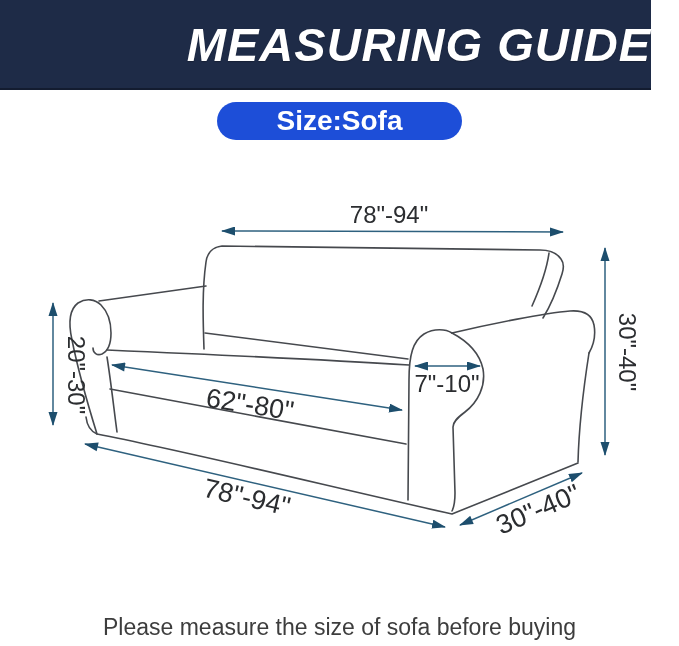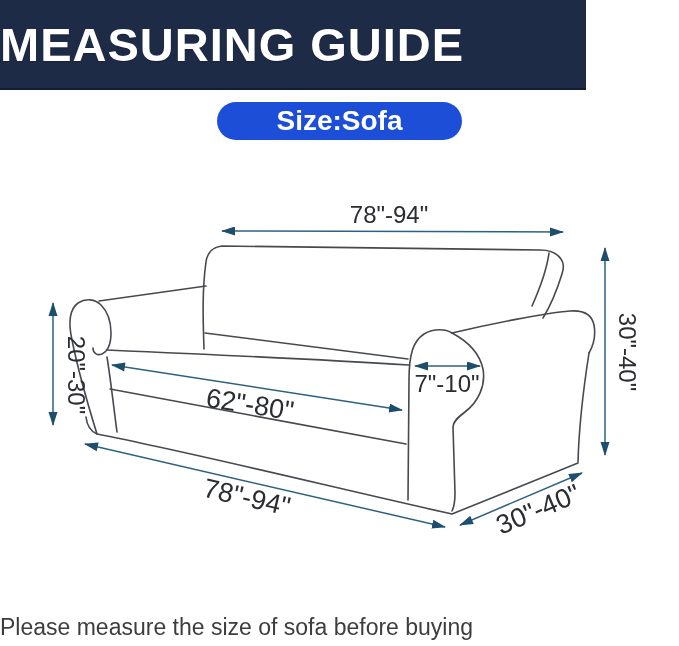--- a/index.html
+++ b/index.html
@@ -1,36 +1,36 @@
 <!DOCTYPE html>
 <html><head>
 <meta charset="utf-8">
 <style>
   html,body{margin:0;padding:0;width:679px;height:646px;background:#ffffff;overflow:hidden;}
   body{font-family:"Liberation Sans", sans-serif;}
   .header{
-    width:586px;height:90px;background:#1e2b47;border-bottom:2px solid #131c30;
-    display:flex;align-items:center;justify-content:flex-start;box-sizing:border-box;
+    width:651px;height:90px;background:#1e2b47;border-bottom:2px solid #131c30;
+    display:flex;align-items:center;justify-content:flex-end;box-sizing:border-box;font-style:italic;
   }
   .header h1{
     margin:0;color:#ffffff;font-size:47px;font-weight:700;letter-spacing:1px;
     font-family:"Liberation Sans", sans-serif;text-shadow:0 1px 1px rgba(0,0,0,.25);
   }
   .pill{
     width:245px;height:38px;margin:12px auto 0 auto;background:#1d4ed8;border-radius:19px;
     display:flex;align-items:center;justify-content:center;
   }
   .pill span{color:#ffffff;font-size:28px;font-weight:700;}
   .stage{display:block;margin:0;width:679px;height:470px;}
   .sofa-line{fill:none;stroke:#46494e;stroke-width:1.6;stroke-linecap:round;stroke-linejoin:round;}
   .dim-line{fill:none;stroke:#2e617f;stroke-width:1.5;}
   .dim-label{fill:#2b2d30;font-family:"Liberation Sans", sans-serif;font-size:24px;}
   .dim-label.big{font-size:27px;}
   .caption{
-    margin:4px 0 0 0;color:#3d3d3d;font-size:23px;font-weight:400;
+    margin:4px 0 0 0;text-align:center;color:#3d3d3d;font-size:23px;font-weight:400;
   }
 </style>
 </head>
 <body>
 
 <div class="page">
 
   <div class="header">
     <h1>MEASURING GUIDE</h1>
   </div>

